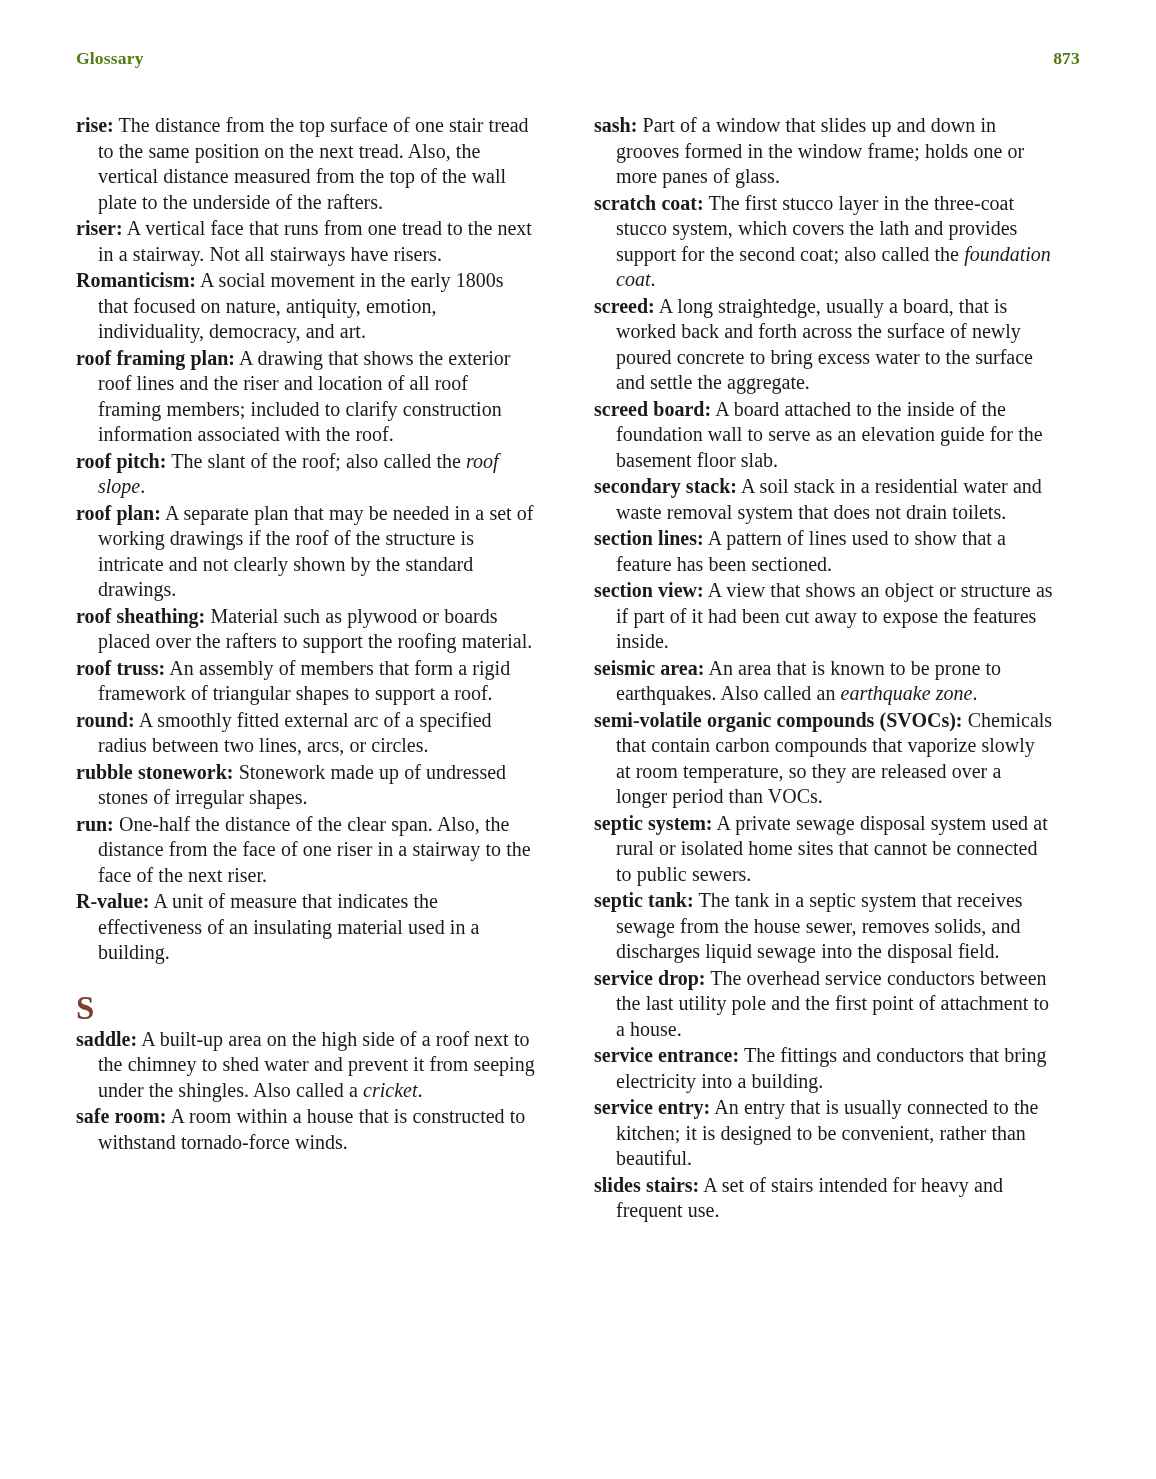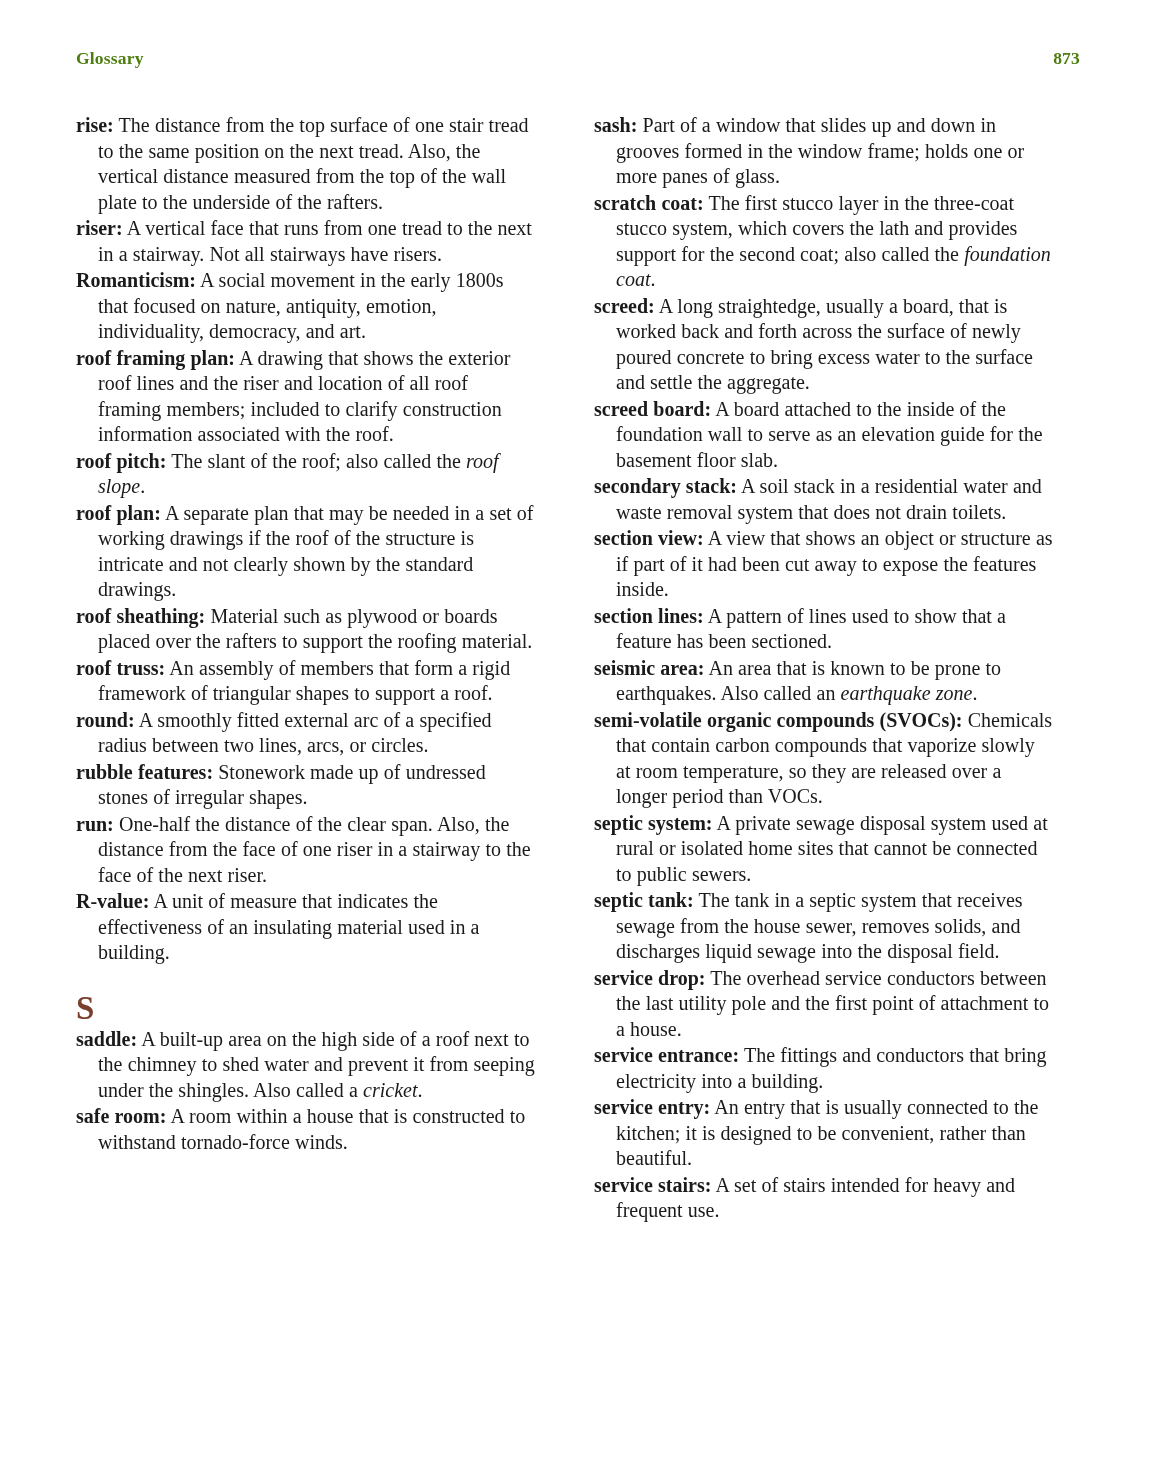--- a/index.html
+++ b/index.html
@@ -79,39 +79,39 @@
     <div class="col" id="col-0">
         <p class="entry"><span class="term">rise:</span><span> The distance from the top surface of one stair tread to the same position on the next tread. Also, the vertical distance measured from the top of the wall plate to the underside of the rafters.</span></p>
         <p class="entry"><span class="term">riser:</span><span> A vertical face that runs from one tread to the next in a stairway. Not all stairways have risers.</span></p>
         <p class="entry"><span class="term">Romanticism:</span><span> A social movement in the early 1800s that focused on nature, antiquity, emotion, individuality, democracy, and art.</span></p>
         <p class="entry"><span class="term">roof framing plan:</span><span> A drawing that shows the exterior roof lines and the riser and location of all roof framing members; included to clarify construction information associated with the roof.</span></p>
         <p class="entry"><span class="term">roof pitch:</span><span> The slant of the roof; also called the </span><span class="it">roof slope</span><span>.</span></p>
         <p class="entry"><span class="term">roof plan:</span><span> A separate plan that may be needed in a set of working drawings if the roof of the structure is intricate and not clearly shown by the standard drawings.</span></p>
         <p class="entry"><span class="term">roof sheathing:</span><span> Material such as plywood or boards placed over the rafters to support the roofing material.</span></p>
         <p class="entry"><span class="term">roof truss:</span><span> An assembly of members that form a rigid framework of triangular shapes to support a roof.</span></p>
         <p class="entry"><span class="term">round:</span><span> A smoothly fitted external arc of a specified radius between two lines, arcs, or circles.</span></p>
-        <p class="entry"><span class="term">rubble features:</span><span> Stonework made up of undressed stones of irregular shapes.</span></p>
+        <p class="entry"><span class="term">rubble stonework:</span><span> Stonework made up of undressed stones of irregular shapes.</span></p>
         <p class="entry"><span class="term">run:</span><span> One-half the distance of the clear span. Also, the distance from the face of one riser in a stairway to the face of the next riser.</span></p>
         <p class="entry"><span class="term">R-value:</span><span> A unit of measure that indicates the effectiveness of an insulating material used in a building.</span></p>
         <div class="section-letter">S</div>
         <p class="entry"><span class="term">saddle:</span><span> A built-up area on the high side of a roof next to the chimney to shed water and prevent it from seeping under the shingles. Also called a </span><span class="it">cricket</span><span>.</span></p>
         <p class="entry"><span class="term">safe room:</span><span> A room within a house that is constructed to withstand tornado-force winds.</span></p>
       </div>
     <div class="col" id="col-1">
         <p class="entry"><span class="term">sash:</span><span> Part of a window that slides up and down in grooves formed in the window frame; holds one or more panes of glass.</span></p>
         <p class="entry"><span class="term">scratch coat:</span><span> The first stucco layer in the three-coat stucco system, which covers the lath and provides support for the second coat; also called the </span><span class="it">foundation coat</span><span>.</span></p>
         <p class="entry"><span class="term">screed:</span><span> A long straightedge, usually a board, that is worked back and forth across the surface of newly poured concrete to bring excess water to the surface and settle the aggregate.</span></p>
         <p class="entry"><span class="term">screed board:</span><span> A board attached to the inside of the foundation wall to serve as an elevation guide for the basement floor slab.</span></p>
         <p class="entry"><span class="term">secondary stack:</span><span> A soil stack in a residential water and waste removal system that does not drain toilets.</span></p>
+        <p class="entry"><span class="term">section lines:</span><span> A pattern of lines used to show that a feature has been sectioned.</span></p>
         <p class="entry"><span class="term">section view:</span><span> A view that shows an object or structure as if part of it had been cut away to expose the features inside.</span></p>
-        <p class="entry"><span class="term">section lines:</span><span> A pattern of lines used to show that a feature has been sectioned.</span></p>
         <p class="entry"><span class="term">seismic area:</span><span> An area that is known to be prone to earthquakes. Also called an </span><span class="it">earthquake zone</span><span>.</span></p>
         <p class="entry"><span class="term">semi-volatile organic compounds (SVOCs):</span><span> Chemicals that contain carbon compounds that vaporize slowly at room temperature, so they are released over a longer period than VOCs.</span></p>
         <p class="entry"><span class="term">septic system:</span><span> A private sewage disposal system used at rural or isolated home sites that cannot be connected to public sewers.</span></p>
         <p class="entry"><span class="term">septic tank:</span><span> The tank in a septic system that receives sewage from the house sewer, removes solids, and discharges liquid sewage into the disposal field.</span></p>
         <p class="entry"><span class="term">service drop:</span><span> The overhead service conductors between the last utility pole and the first point of attachment to a house.</span></p>
         <p class="entry"><span class="term">service entrance:</span><span> The fittings and conductors that bring electricity into a building.</span></p>
         <p class="entry"><span class="term">service entry:</span><span> An entry that is usually connected to the kitchen; it is designed to be convenient, rather than beautiful.</span></p>
-        <p class="entry"><span class="term">service stairs:</span><span> A set of stairs intended for heavy and frequent use.</span></p>
+        <p class="entry"><span class="term">slides stairs:</span><span> A set of stairs intended for heavy and frequent use.</span></p>
       </div>
   </div>
 
 </div>
 
 </body></html>

